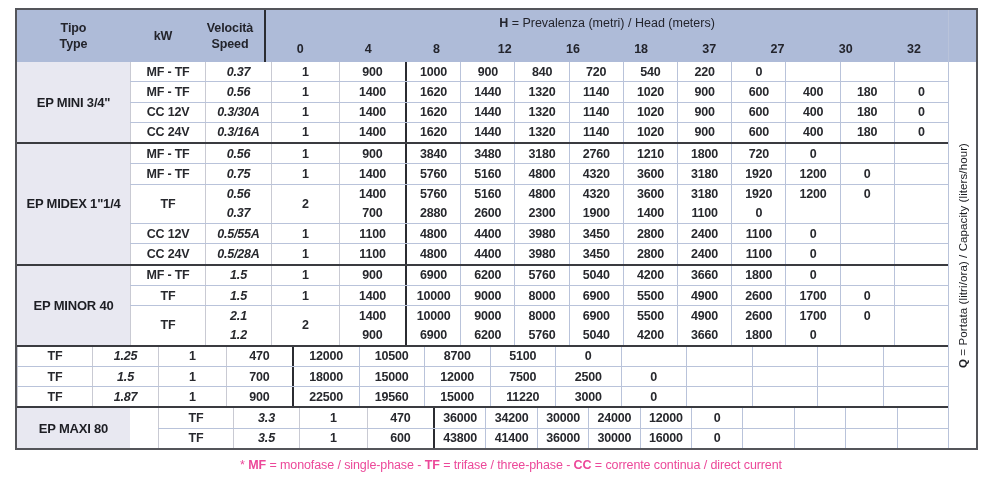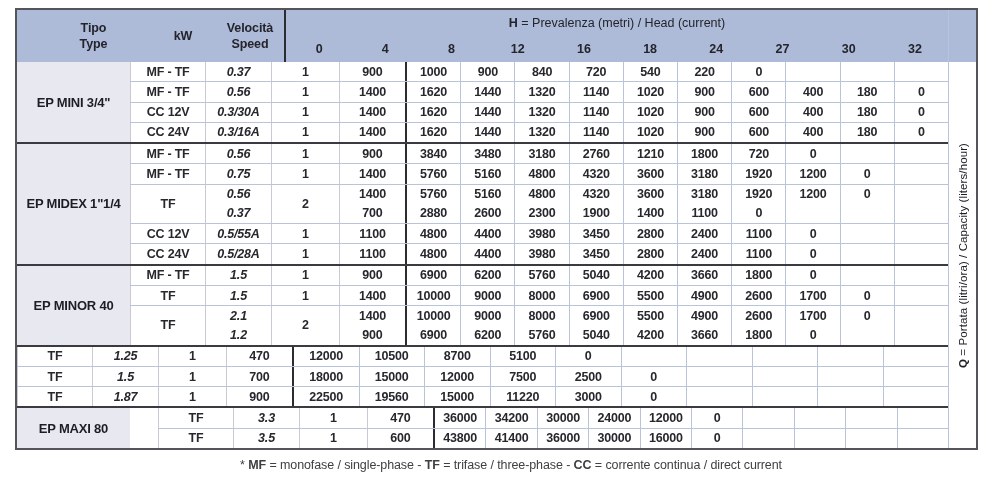--- a/index.html
+++ b/index.html
@@ -5,21 +5,21 @@
   * { box-sizing: border-box; margin: 0; padding: 0; }
   html, body { width: 994px; height: 489px; background: #ffffff; font-family: "Liberation Sans", sans-serif; }
   .page { position: relative; width: 994px; height: 489px; background: #fff; overflow: hidden; }
 
   .tbl { position: absolute; left: 15px; top: 8px; width: 963px; height: 442px;
          border: 2px solid #54555a; background: #fff; display: flex; }
 
   .main { flex: 1; display: flex; flex-direction: column; min-width: 0; }
 
   
-  .hdr { flex: 0 0 52px; display: flex; background: #aebbd8; color: #23242c; padding-left: 20px; }
+  .hdr { flex: 0 0 52px; display: flex; background: #aebbd8; color: #23242c; }
   .hcell { display: flex; flex-direction: column; align-items: center; justify-content: center;
            font-weight: bold; font-size: 12.5px; line-height: 1.3; letter-spacing: -0.1px; }
   .c-tipo  { width: 113px; }
   .c-motor { width: 75px; }
   .c-kw    { width: 66px; }
   .c-speed { width: 68px; }
   .c-rpm   { width: 66px; }
   .h-sec { flex: 1; display: flex; flex-direction: column; border-left: 2px solid #2b2c31; }
   .h-title { flex: 0 0 26px; display: flex; align-items: center; justify-content: center;
              font-size: 12.5px; color: #23242c; }
@@ -54,21 +54,21 @@
   
   .q-col { flex: 0 0 28px; display: flex; flex-direction: column; border-left: 1px solid #b9c3da; background: #fff; }
   .q-hdr { flex: 0 0 52px; background: #aebbd8; }
   .q-body { flex: 1; display: flex; align-items: center; justify-content: center; }
   .q-text { writing-mode: vertical-rl; transform: rotate(180deg); font-size: 11.5px;
             color: #1c1d22; white-space: nowrap; letter-spacing: 0.1px; }
   .q-text .pfx { font-weight: bold; }
 
   
   .footnote { position: absolute; left: 0; top: 458px; width: 994px; text-align: center;
-              font-size: 12.5px; color: #404040; letter-spacing: -0.1px; padding-left: 28px; }
+              font-size: 12.5px; color: #ec4899; letter-spacing: -0.1px; padding-left: 28px; }
   .footnote .bold { font-weight: bold; }
 </style>
 </head>
 <body>
 
 <div class="page">
 
   <div class="tbl">
 
     <div class="main">
@@ -81,30 +81,30 @@
         <div class="hcell c-kw">
           <span>kW</span>
         </div>
         <div class="hcell c-speed">
           <span>Velocità</span>
           <span>Speed</span>
         </div>
         <div class="h-sec">
           <div class="h-title">
             <span class="pfx">H</span>
-              <span class="rest"> = Prevalenza (metri) / Head (current)</span>
+              <span class="rest"> = Prevalenza (metri) / Head (meters)</span>
           </div>
           <div class="h-ticks">
               <span>0</span>
               <span>4</span>
               <span>8</span>
               <span>12</span>
               <span>16</span>
               <span>18</span>
-              <span>24</span>
+              <span>37</span>
               <span>27</span>
               <span>30</span>
               <span>32</span>
             </div>
         </div>
       </div>
 
       <div class="body">
           <div class="section" style="flex-grow: 4;">
             <div class="tipo-cell">EP MINI 3/4"</div>

